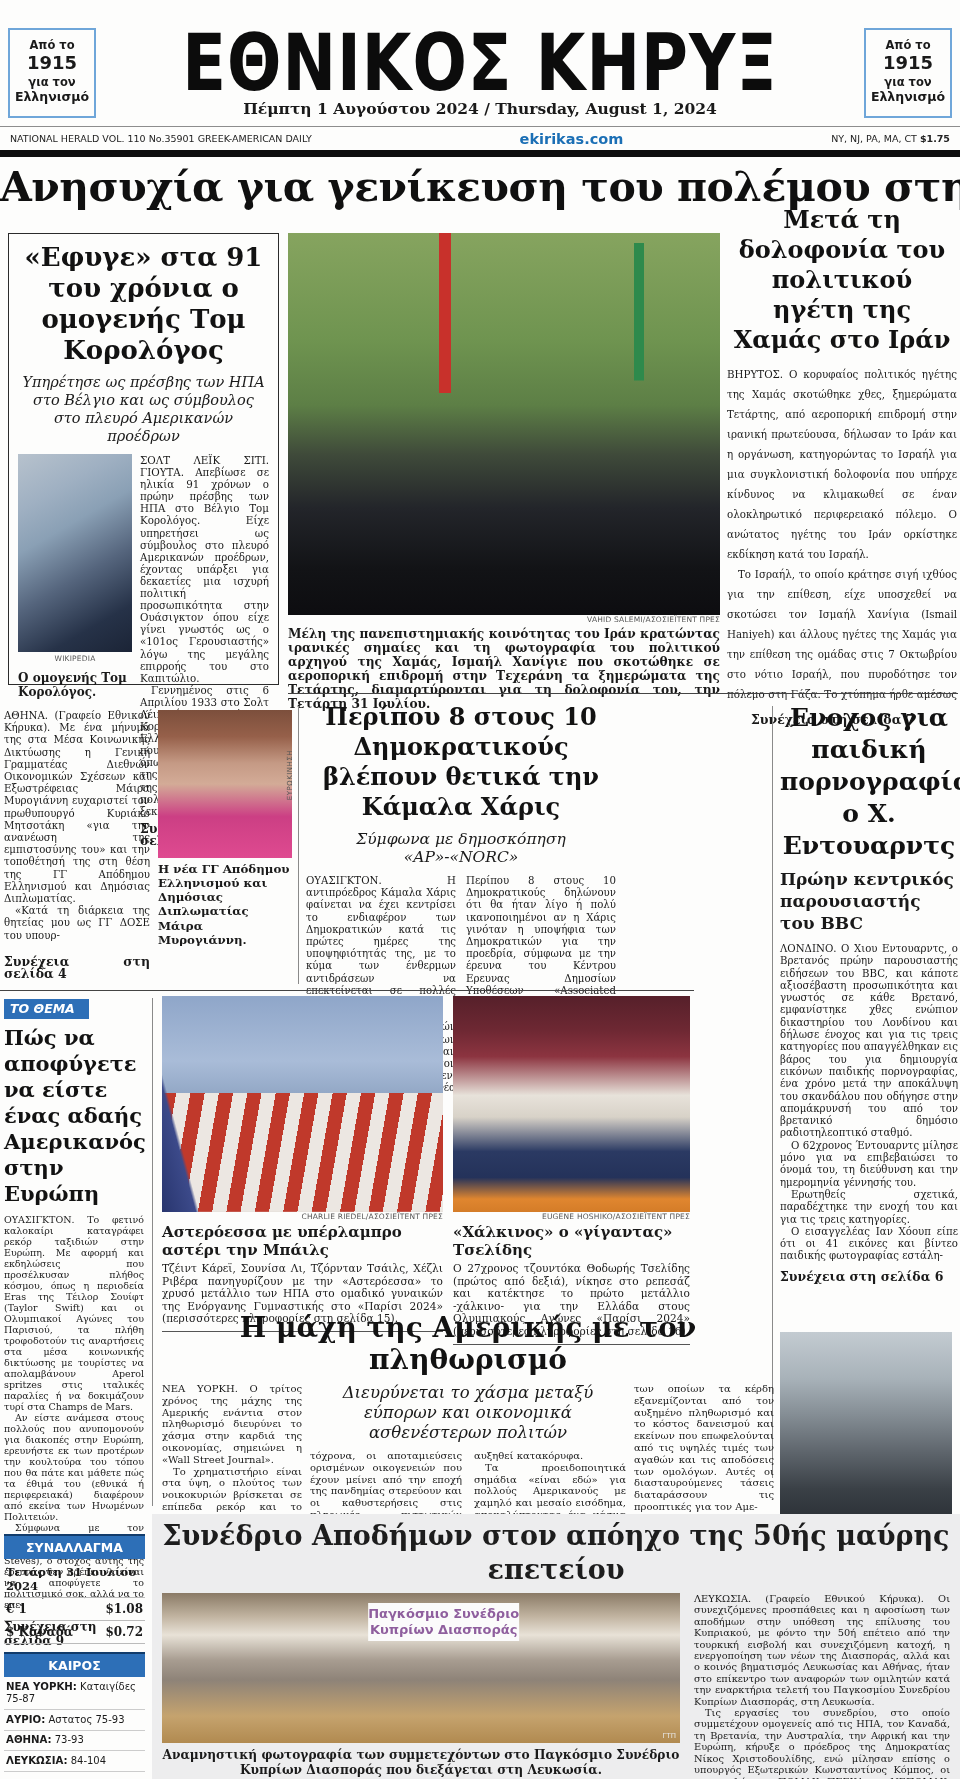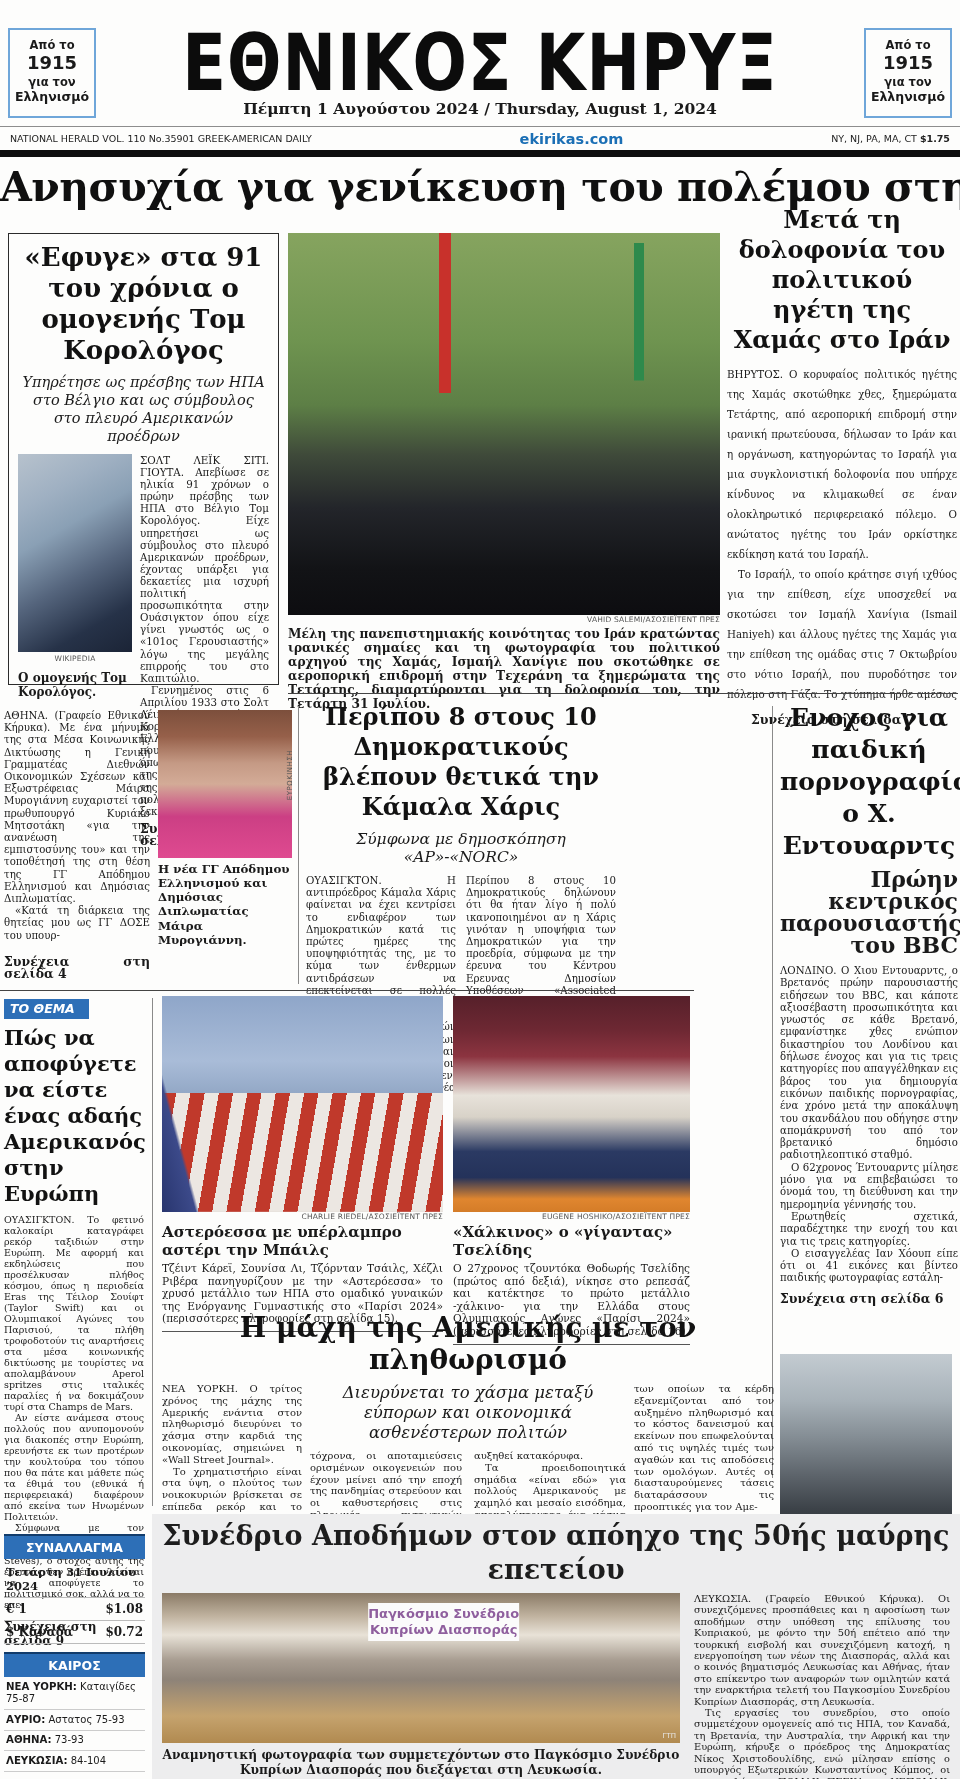--- a/index.html
+++ b/index.html
@@ -55,21 +55,21 @@
   .ggphoto-col{flex:1;position:relative;}
   .kam{position:absolute;left:306px;top:702px;width:454px;display:flex;gap:14px;}
   .kam-text{width:310px;flex:none;}
   .kam .h{font-size:24px;line-height:30px;}
   .kam .sub{font-style:italic;font-size:15.5px;text-align:center;margin-top:8px;}
   .kamcols{display:flex;gap:10px;margin-top:9px;}
   .kamcols .c{flex:1;font-size:10.2px;line-height:12.2px;}
   .kam-photo-col{flex:1;}
   .edw{position:absolute;left:780px;top:702px;width:178px;}
   .edw .h{font-size:25px;line-height:32px;}
-  .edw .sub{font-weight:bold;text-align:right;font-size:22px;line-height:22px;margin-top:6px;}
+  .edw .sub{font-weight:bold;text-align:left;font-size:17px;line-height:22px;margin-top:6px;}
   .edw .bodytxt{margin-top:9px;font-size:10.2px;line-height:12.3px;}
   
   .thema{position:absolute;left:4px;top:998px;width:140px;}
   .badge{display:inline-block;background:#2d6fb7;color:#fff;font-style:italic;font-weight:bold;
          font-size:12.5px;padding:2px 14px 3px 6px;font-family:"DejaVu Sans","Liberation Sans",sans-serif;}
   .thema .h{font-size:21px;line-height:26px;text-align:left;margin-top:6px;}
   .thema .bodytxt{margin-top:7px;font-size:9.5px;line-height:11px;}
   
   .sport{position:absolute;}
   .sport .head{font-weight:bold;font-size:15px;margin-top:2px;}

